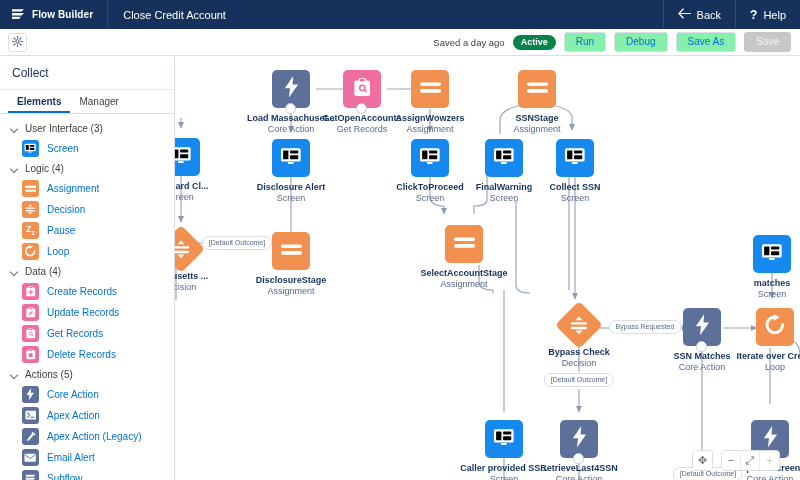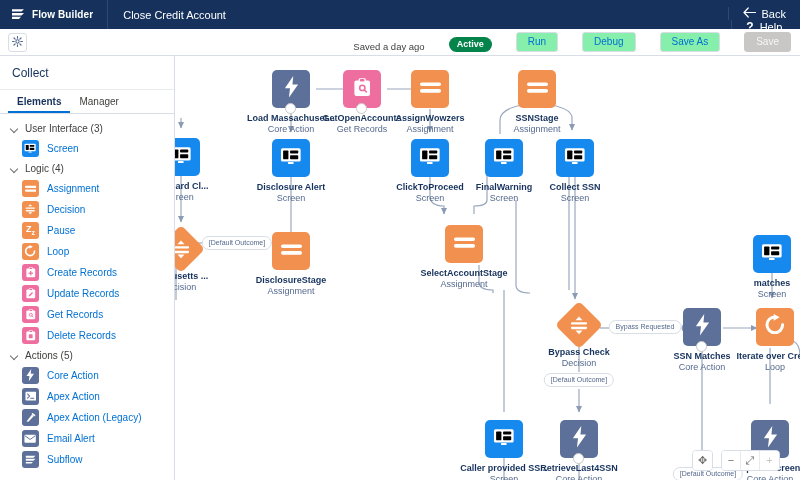--- a/index.html
+++ b/index.html
@@ -18,21 +18,21 @@
     display: flex; align-items: center;
     color: #fff;
   }
   .brand {
     display: flex; align-items: center; gap: 7px;
     padding: 0 14px 0 11px; height: 29px;
     border-right: 1px solid #2f4874;
   }
   .brand-label { font-size: 10px; font-weight: bold; letter-spacing: .1px; white-space: nowrap; }
   .flow-title { padding-left: 15px; font-size: 11px; font-weight: normal; white-space: nowrap; }
-  .header-right { margin-left: auto; display: flex; align-items: center; height: 15px; flex-direction: column; }
+  .header-right { margin-left: auto; display: flex; align-items: center; height: 15px; }
   .hdr-btn {
     display: flex; align-items: center; gap: 6px;
     height: 29px; padding: 0 14px;
     font-size: 11px; color: #fff; cursor: pointer;
     border-left: 1px solid #2f4874;
     white-space: nowrap;
   }
 
   
   .sub-toolbar {
@@ -44,21 +44,21 @@
   }
   .gear-box {
     margin-left: 8px;
     width: 19px; height: 19px;
     border: 1px solid #d8dde6; border-radius: 3px;
     background: #fff;
     display: flex; align-items: center; justify-content: center;
     cursor: pointer;
   }
   .toolbar-right {
-    margin-left: auto; display: flex; align-items: flex-end; gap: 24px;
+    margin-left: auto; display: flex; align-items: center; gap: 8px;
     padding-right: 9px;
   }
   .saved-text { font-size: 9.5px; color: #3e3e3c; white-space: nowrap; }
   .status-badge {
     background: #04844b; color: #fff;
     font-size: 9px; font-weight: bold;
     border-radius: 9px; padding: 2px 8px 3px;
     white-space: nowrap;
   }
   .tb-btn {
@@ -308,20 +308,24 @@
       </div>
       <div class="el-row">
         <span class="el-ico ico-loop">
           <svg width="12.24" height="12.24" viewBox="0 0 16 16">
             <path d="M8 2.2 A5.8 5.8 0 1 0 13.8 8" stroke="#fff" stroke-width="2.2" fill="none" stroke-linecap="round"></path>
             <path d="M7.2 0 L11.6 2.4 L7.2 5 Z" fill="#fff"></path>
           </svg>
         </span>
         <span class="el-label">Loop</span>
       </div>
+      <div class="group-head">
+        <span class="chev"></span>
+        <span>Data (4)</span>
+      </div>
       <div class="el-row">
         <span class="el-ico ico-data">
           <svg width="11.56" height="12.92" viewBox="0 0 17 16">
             <rect x="2" y="2.2" width="13" height="13" rx="1.6" fill="#fff"></rect>
             <rect x="5.6" y="0.3" width="5.8" height="3.4" rx="1.2" fill="#fff"></rect>
             <rect x="6.6" y="1.1" width="3.8" height="1.9" rx="0.8" fill="#ee6ea0"></rect>
             <rect x="7.6" y="5.8" width="1.8" height="6.6" fill="#ee6ea0"></rect>
             <rect x="5.2" y="8.2" width="6.6" height="1.8" fill="#ee6ea0"></rect>
           </svg>
         </span>

